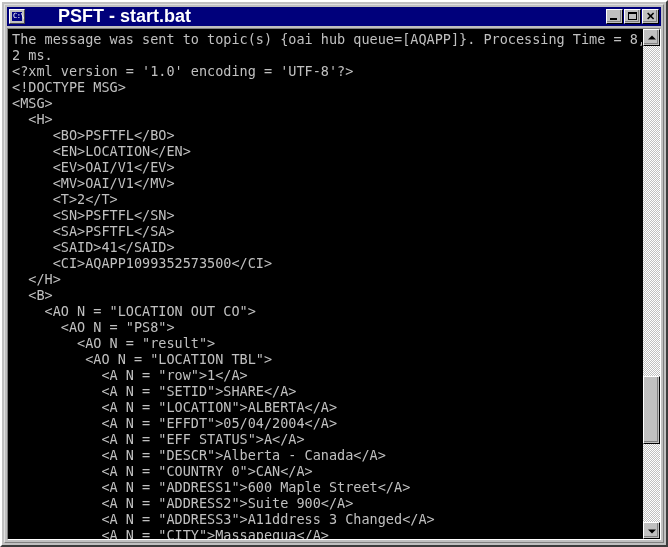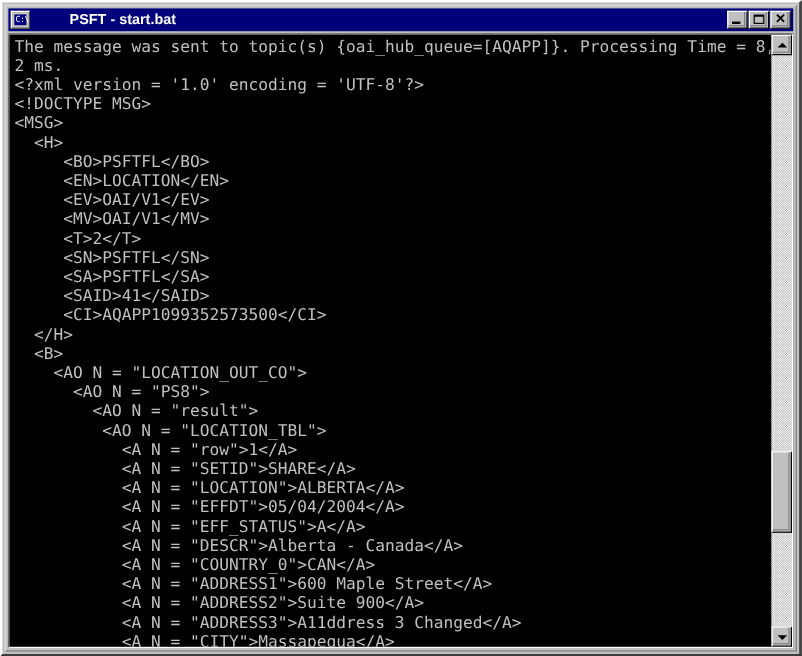--- a/index.html
+++ b/index.html
@@ -75,21 +75,21 @@
     line-height: 9px;
     font-family: "DejaVu Sans Mono", monospace;
     text-align: left;
     padding-left: 1px;
     letter-spacing: -0.5px;
   }
   #title-text {
     color: #ffffff;
     font-family: "Liberation Sans", sans-serif;
     font-weight: bold;
-    font-size: 12px;
+    font-size: 18px;
     line-height: 19px;
     margin-left: 5px;
     white-space: nowrap;
     flex: 1 1 auto;
     overflow: hidden;
     padding-left: 28px;
   }
   .winbtn {
     width: 17px; height: 15px;
     margin-left: 1px;

